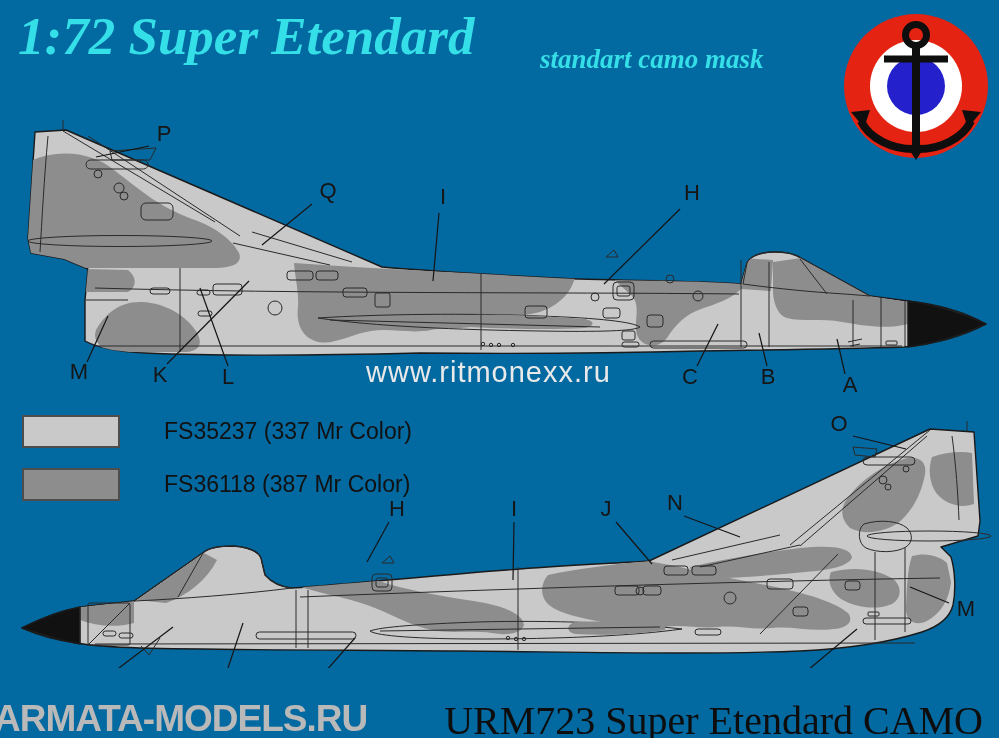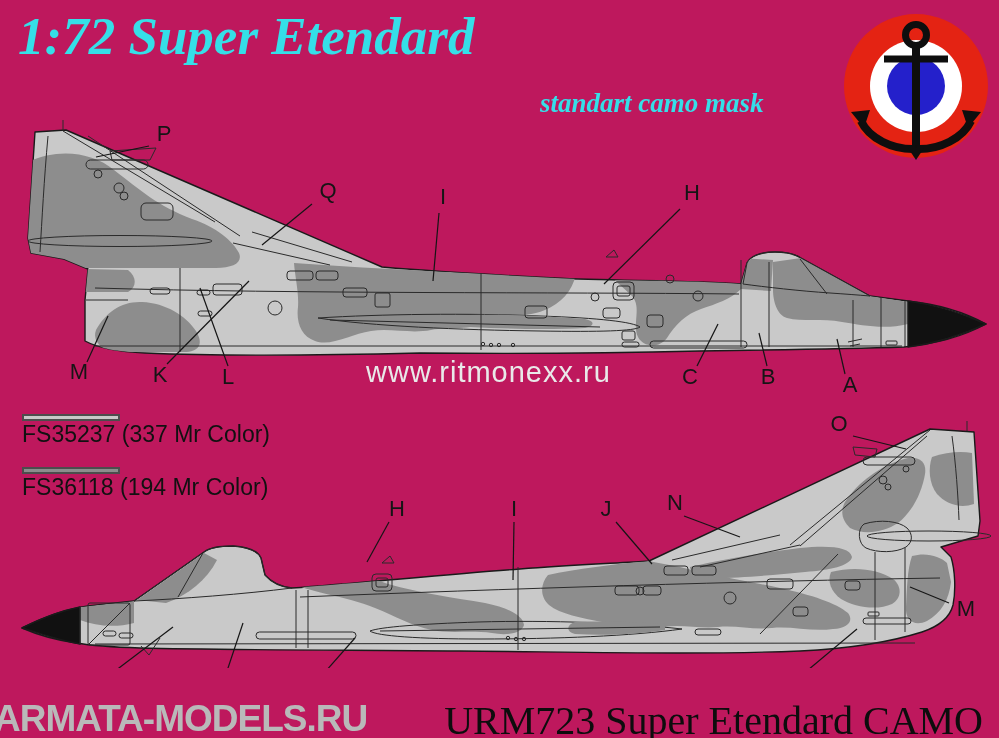--- a/index.html
+++ b/index.html
@@ -1,25 +1,25 @@
 <!DOCTYPE html>
 <html><head>
 <meta charset="utf-8">
 <style>
   html,body{margin:0;padding:0;background:#777;}
-  .page{position:relative;width:999px;height:738px;background:#be185d;outline:2px solid #000;overflow:hidden;
+  .page{position:relative;width:999px;height:738px;background:#0369a1;outline:2px solid #000;overflow:hidden;
         font-family:"Liberation Sans","DejaVu Sans",sans-serif;}
   .title{position:absolute;left:18px;top:6px;font-family:"Liberation Serif","DejaVu Serif",serif;
          font-style:italic;font-weight:bold;font-size:53px;letter-spacing:0px;white-space:nowrap;}
   .subtitle{position:absolute;left:540px;top:44px;font-family:"Liberation Serif","DejaVu Serif",serif;
-         font-style:italic;font-weight:bold;font-size:27px;white-space:nowrap;margin-top:44px;}
+         font-style:italic;font-weight:bold;font-size:27px;white-space:nowrap;}
   .logo{position:absolute;left:842px;top:8px;}
   .plane{position:absolute;left:0;}
   .legend{position:absolute;left:22px;top:414px;}
-  .legend-row{display:flex;margin-bottom:19px;height:34px;flex-direction:column;}
+  .legend-row{display:flex;align-items:center;margin-bottom:19px;height:34px;}
   .swatch{width:98px;height:33px;border:2px solid #4d4d4d;box-sizing:border-box;margin-right:44px;}
   .legend-label{font-size:23px;color:#111;}
   .wm-center{position:absolute;left:366px;top:356px;font-size:29px;color:#e9e9e9;letter-spacing:1px;}
   .wm-corner{position:absolute;left:-6px;top:698px;font-size:37px;font-weight:bold;color:#b9b9b9;letter-spacing:-1px;}
   .footer{position:absolute;right:16px;top:697px;font-family:"Liberation Serif","DejaVu Serif",serif;
           font-size:40px;color:#0d0d0d;white-space:nowrap;}
   svg text.callout{font-family:"Liberation Sans","DejaVu Sans",sans-serif;font-size:22px;fill:#151515;}
   svg .lead{stroke:#151515;stroke-width:1.2;fill:none;}
   svg .pan{stroke:#2a2a2a;stroke-width:1;fill:none;}
   svg .sil{stroke:#1a1a1a;stroke-width:1.4;stroke-linejoin:round;}
@@ -150,21 +150,21 @@
       </g>
   </svg>
 
   <div class="legend">
     <div class="legend-row">
       <div class="swatch" style="background-color: rgb(201, 201, 201);"></div>
       <div class="legend-label">FS35237 (337 Mr Color)</div>
     </div>
     <div class="legend-row">
       <div class="swatch" style="background-color: rgb(141, 141, 141);"></div>
-      <div class="legend-label">FS36118 (194 Mr Color)</div>
+      <div class="legend-label">FS36118 (387 Mr Color)</div>
     </div>
   </div>
 
   <div class="wm-center">www.ritmonexx.ru</div>
 
   <svg class="plane" style="top:402px" width="999" height="266" viewBox="0 402 999 266">
     <defs>
       <clipPath id="clipBot">
         <path d="M22,628 C44,617 66,609 88,606 L134,601 L204,552 C209,548 220,546 233,546 C247,547 258,551 261,558 L265,575 C272,583 282,587 292,588 C360,583 450,574 520,569 C570,565 620,563 649,561 L930,429 L974,432 L980,521 L978,536 L941,547 L951,557 C955,570 956,590 953,605 C950,617 940,626 922,632 C884,644 842,649 800,651 C700,655 580,652 460,651 C340,650 220,650 140,648 C110,647 88,645 76,643 C56,640 38,635 22,628 Z"></path>
       </clipPath>

